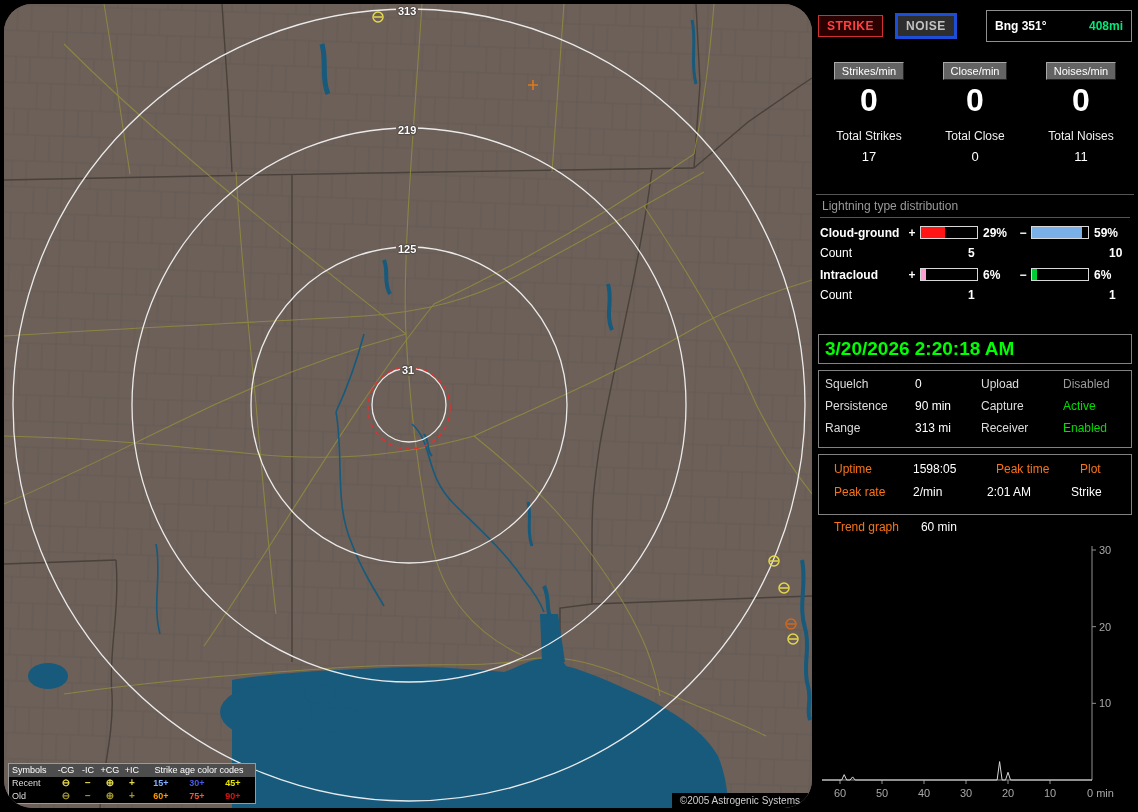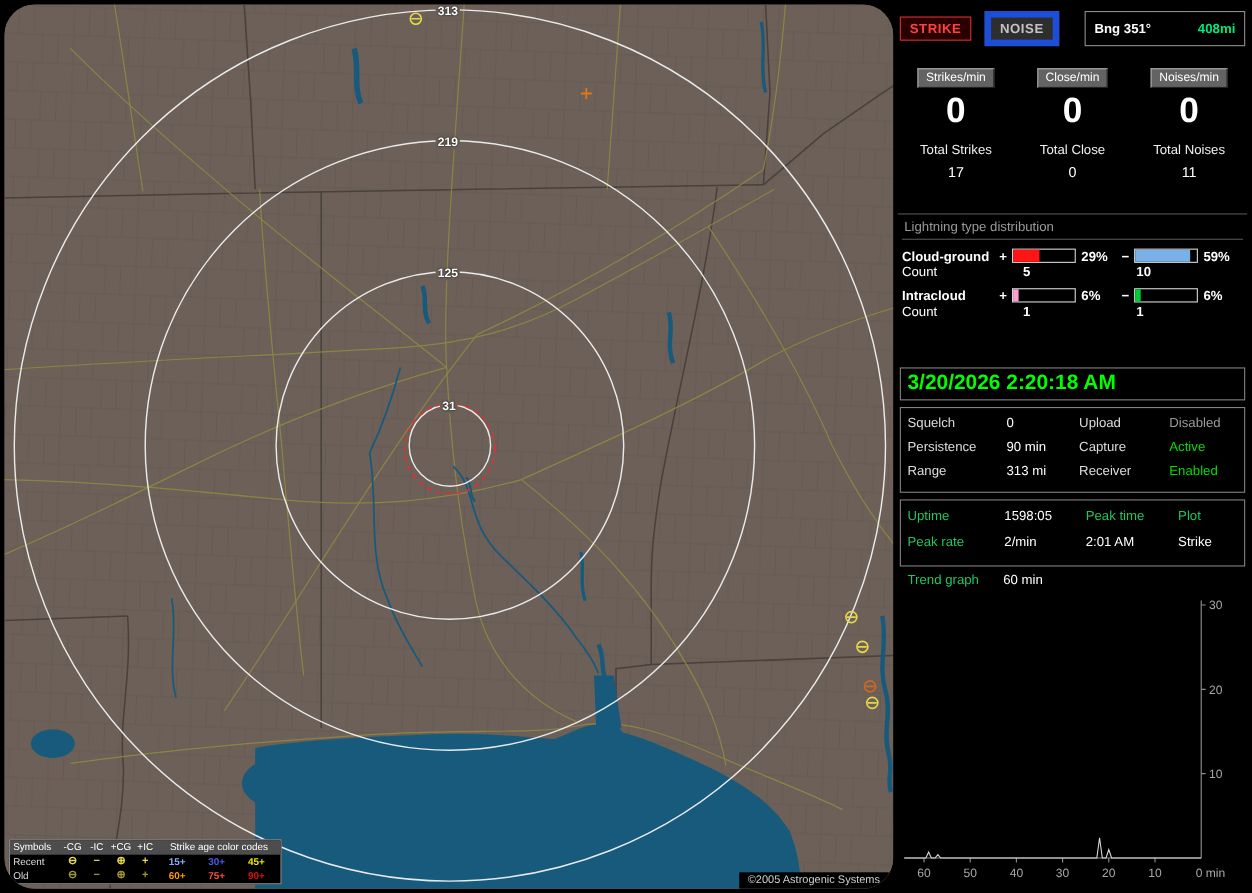--- a/index.html
+++ b/index.html
@@ -25,21 +25,21 @@
   .lg-age{flex:1;text-align:center;}
   .lg-agec{width:36px;text-align:center;font-weight:bold;}
 
   
   #panel{position:absolute;left:816px;top:4px;width:318px;height:804px;background:#000;
          color:#e8e8e8;font-size:12px;overflow:hidden;}
 
   .topbar{position:absolute;top:10px;left:2px;right:2px;height:24px;display:flex;align-items:center;}
   .strike-btn{background:#2a0000;border:1px solid #d03030;color:#ff4040;font-weight:bold;
               font-size:12px;padding:3px 8px;letter-spacing:.5px;}
-  .noise-btn{background:#2e2e2e;border:6px solid #1d4ed8;color:#c2c2c2;font-weight:bold;
+  .noise-btn{background:#2e2e2e;border:3px solid #1d4ed8;color:#c2c2c2;font-weight:bold;
              font-size:12px;padding:3px 8px;margin-left:12px;letter-spacing:.5px;}
   .bng-box{margin-left:auto;width:128px;border:1px solid #8e8e8e;display:flex;
            justify-content:space-between;padding:8px 8px;font-weight:bold;font-size:12px;color:#fff;}
   .bng-box .rng{color:#00e878;}
 
   .counters{position:absolute;top:52px;left:0;right:0;height:132px;display:flex;}
   .counter{flex:1;text-align:center;}
   .counter-btn{display:inline-block;background:#636363;color:#fff;font-size:11px;padding:2px 7px;
                border-top:1px solid #a8a8a8;border-left:1px solid #a8a8a8;
                border-right:1px solid #222;border-bottom:1px solid #222;margin-top:6px;}
@@ -49,38 +49,38 @@
 
   .dist{position:absolute;top:190px;left:0;right:0;height:136px;padding:0 4px;box-sizing:border-box;
         border-top:1px solid #555;}
   .dist-title{color:#9a9a9a;font-size:12px;padding:4px 2px 4px;border-bottom:1px solid #555;}
   .dist-row{display:flex;align-items:flex-start;margin-top:8px;}
   .d-name{width:86px;font-weight:bold;color:#fff;}
   .d-sign{width:12px;text-align:center;font-weight:bold;color:#fff;}
   .d-bar{width:56px;height:11px;border:1px solid #d8d8d8;background:#000;margin:0 2px;display:block;}
   .d-fill{display:block;height:100%;width:0;}
   .d-pct{width:34px;font-weight:bold;color:#fff;padding-left:3px;}
-  .count-row{display:flex;}
+  .count-row{display:flex;margin-top:6px;gap:38px;}
   .c-lbl{width:110px;color:#fff;}
   .c-a{width:103px;font-weight:bold;color:#fff;}
   .c-b{font-weight:bold;color:#fff;}
 
   .datetime-box{position:absolute;top:330px;left:2px;right:2px;height:28px;border:1px solid #828282;
                 line-height:28px;padding-left:6px;color:#00ff00;font-weight:bold;font-size:19px;}
 
   .settings-box{position:absolute;top:366px;left:2px;right:2px;height:70px;border:1px solid #828282;
                 padding:6px 6px 0;box-sizing:content-box;}
   .grid4{display:grid;grid-template-columns:90px 66px 82px 1fr;row-gap:8px;}
   .s-lbl{color:#dcdcdc;}
   .s-val{color:#fff;}
 
   .status-box{position:absolute;top:450px;left:2px;right:2px;height:52px;border:1px solid #828282;
               padding:7px 6px 0;}
   .grid4b{display:grid;grid-template-columns:88px 74px 84px 1fr;row-gap:9px;}
-  .hdr{color:#22c55e;}
+  .hdr{color:#f97316;margin-left:9px;}
   .val{color:#fff;}
 
   .trend-row{position:absolute;top:516px;left:9px;display:flex;}
   .trend-row .hdr{margin-right:22px;}
 
   #chart{position:absolute;top:536px;left:0;width:318px;height:268px;}
 </style>
 </head>
 <body>
 

